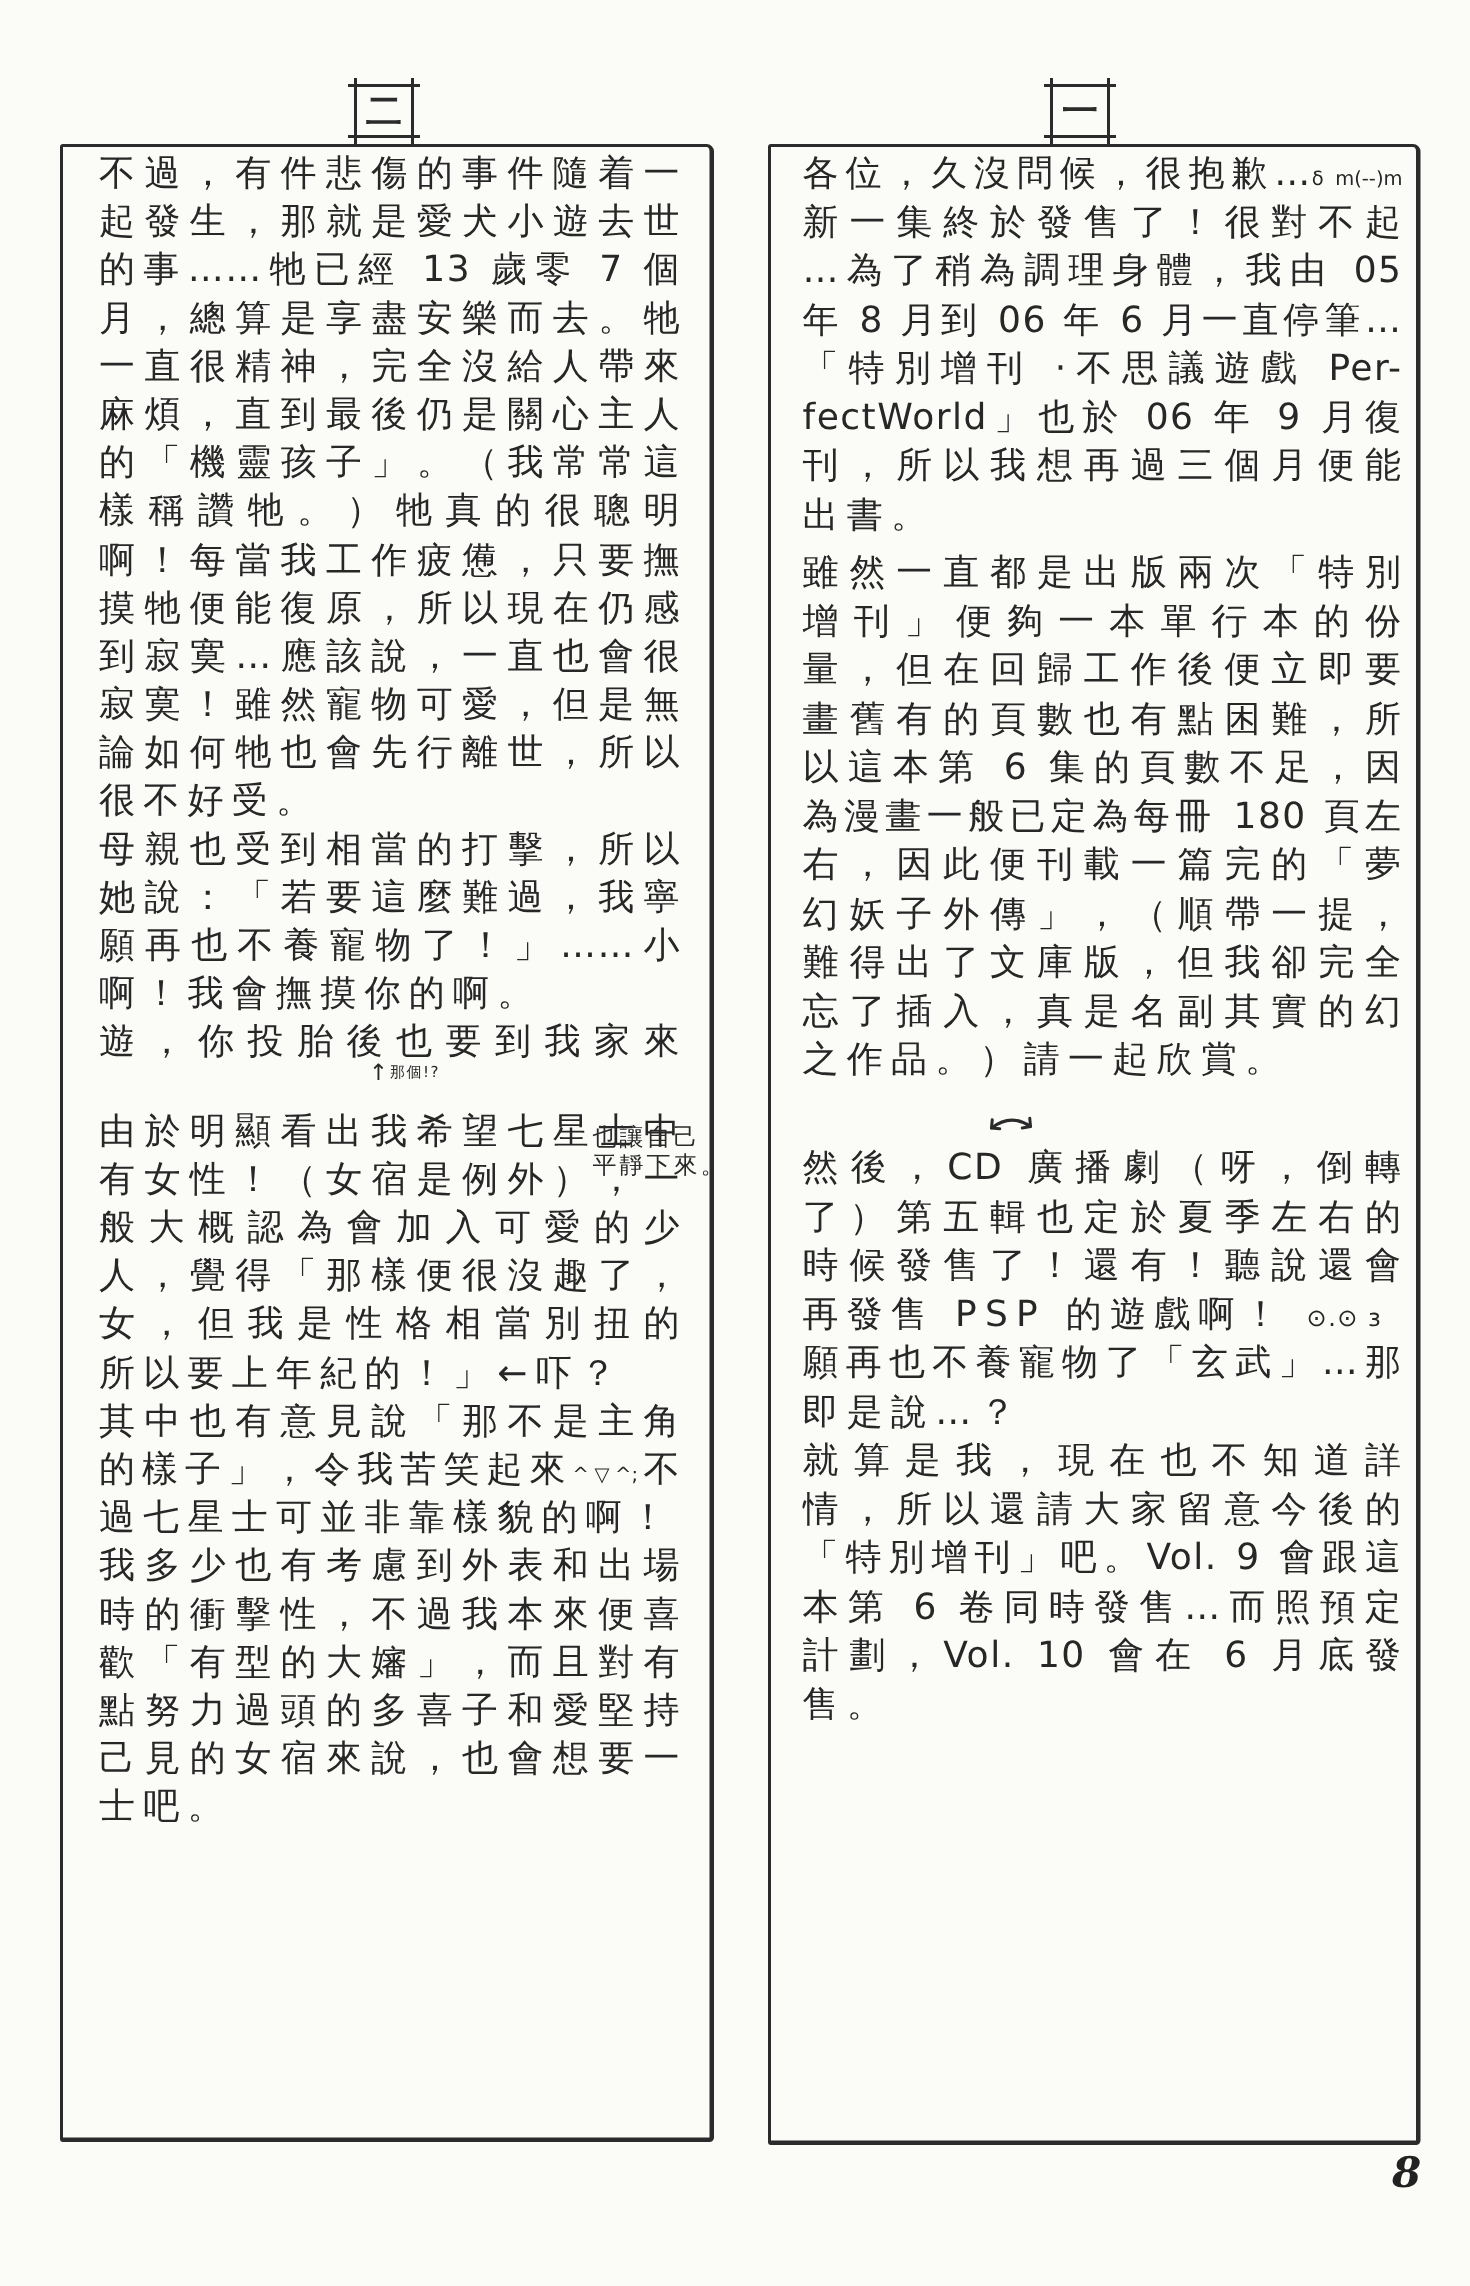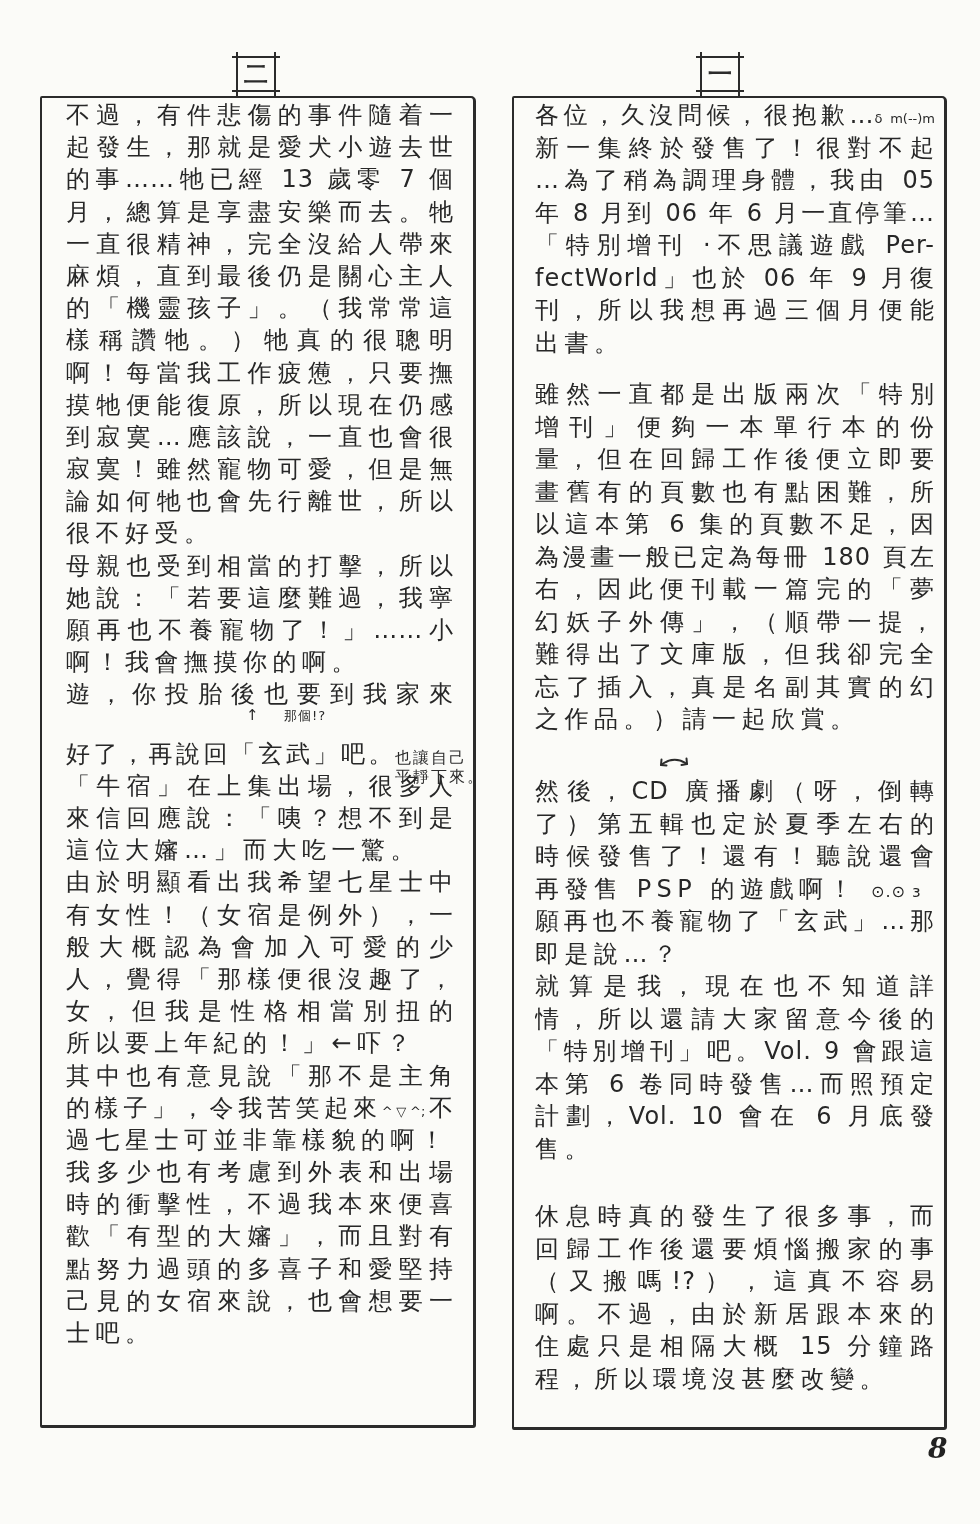--- a/index.html
+++ b/index.html
@@ -32,26 +32,26 @@
 
     .ln { font-size: 24px; overflow: hidden; letter-spacing: 5.5px; white-space: normal; }
     .col.left  .ln { height: 32.2px; line-height: 32.2px; }
     .col.right .ln { height: 32.5px; line-height: 32.5px; }
     .ln.j { text-align: justify; text-align-last: justify; letter-spacing: 1px; }
     .ln.tight { letter-spacing: 3.5px; }
 
     .emote-sm { font-size: 13px; letter-spacing: 0; }
     .emote-md { font-size: 16px; letter-spacing: 1px; }
 
-    .gap-r2 { margin-top: 19px; }
+    .gap-r2 { margin-top: 6px; }
     .gap-r5 { margin-top: 35px; }
 
     .anno-block { height: 27.1px; position: relative; }
     .anno-block .arrow { position: absolute; left: 180px; top: -4px; font-size: 15px; line-height: 16px; }
-    .anno-block .txt { position: absolute; left: 194px; top: -3px; font-size: 13px; line-height: 16px; letter-spacing: 1px; margin-left: 24px; }
+    .anno-block .txt { position: absolute; left: 194px; top: -3px; font-size: 10px; line-height: 16px; letter-spacing: 1px; }
 
     .swap-block { height: 39.5px; position: relative; }
     .swap-block svg { position: absolute; left: 122px; top: 18px; }
 
     .side-note { position: absolute; left: 395px; top: 748px; font-size: 16px; line-height: 19px; letter-spacing: 2px; color: #2b2b2b; }
     .side-note div { white-space: nowrap; }
 
     .page-num { position: absolute; left: 928px; top: 1432px; font-family: "DejaVu Serif", serif;
                 font-style: italic; font-weight: bold; font-size: 28px; color: #222; }
   </style>
@@ -112,28 +112,20 @@
     <div class="ln">即是說…？</div>
   </div>
   <div class="para">
     <div class="ln j">就算是我，現在也不知道詳</div>
     <div class="ln j">情，所以還請大家留意今後的</div>
     <div class="ln j">「特別增刊」吧。Vol. 9 會跟這</div>
     <div class="ln j">本第 6 卷同時發售…而照預定</div>
     <div class="ln j">計劃，Vol. 10 會在 6 月底發</div>
     <div class="ln">售。</div>
   </div>
-  <div class="para gap-r5">
-    <div class="ln j">休息時真的發生了很多事，而</div>
-    <div class="ln j">回歸工作後還要煩惱搬家的事</div>
-    <div class="ln j">（又搬嗎!?），這真不容易</div>
-    <div class="ln j">啊。不過，由於新居跟本來的</div>
-    <div class="ln j">住處只是相隔大概 15 分鐘路</div>
-    <div class="ln">程，所以環境沒甚麼改變。</div>
-  </div>
 </div>
 
 <div class="col left">
   <div class="para">
     <div class="ln j">不過，有件悲傷的事件隨着一</div>
     <div class="ln j">起發生，那就是愛犬小遊去世</div>
     <div class="ln j">的事……牠已經 13 歲零 7 個</div>
     <div class="ln j">月，總算是享盡安樂而去。牠</div>
     <div class="ln j">一直很精神，完全沒給人帶來</div>
     <div class="ln j">麻煩，直到最後仍是關心主人</div>
@@ -149,26 +141,20 @@
   <div class="para">
     <div class="ln j">母親也受到相當的打擊，所以</div>
     <div class="ln j">她說：「若要這麼難過，我寧</div>
     <div class="ln j">願再也不養寵物了！」……小</div>
     <div class="ln">啊！我會撫摸你的啊。</div>
     <div class="ln j">遊，你投胎後也要到我家來</div>
   </div>
   <div class="anno-block">
     <span class="arrow">↑</span>
     <span class="txt">那個!?</span>
-  </div>
-  <div class="para">
-    <div class="ln tight">好了，再說回「玄武」吧。</div>
-    <div class="ln j">「牛宿」在上集出場，很多人</div>
-    <div class="ln j">來信回應說：「咦？想不到是</div>
-    <div class="ln">這位大嬸…」而大吃一驚。</div>
   </div>
   <div class="para">
     <div class="ln j">由於明顯看出我希望七星士中</div>
     <div class="ln j">有女性！（女宿是例外），一</div>
     <div class="ln j">般大概認為會加入可愛的少</div>
     <div class="ln j">人，覺得「那樣便很沒趣了，</div>
     <div class="ln j">女，但我是性格相當別扭的</div>
     <div class="ln">所以要上年紀的！」←吓？</div>
   </div>
   <div class="para">

